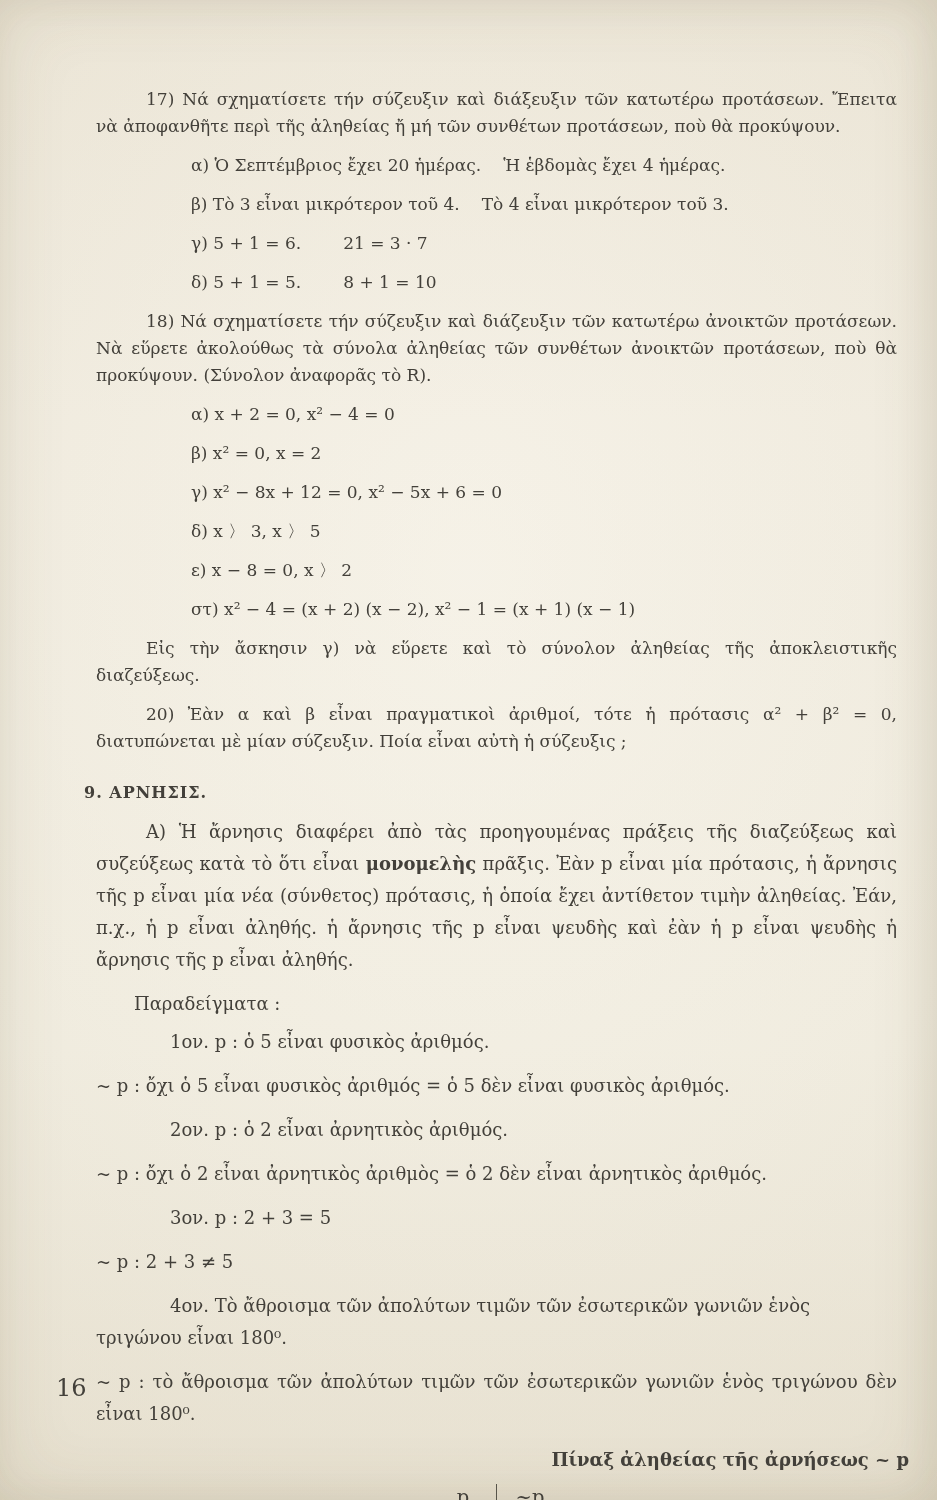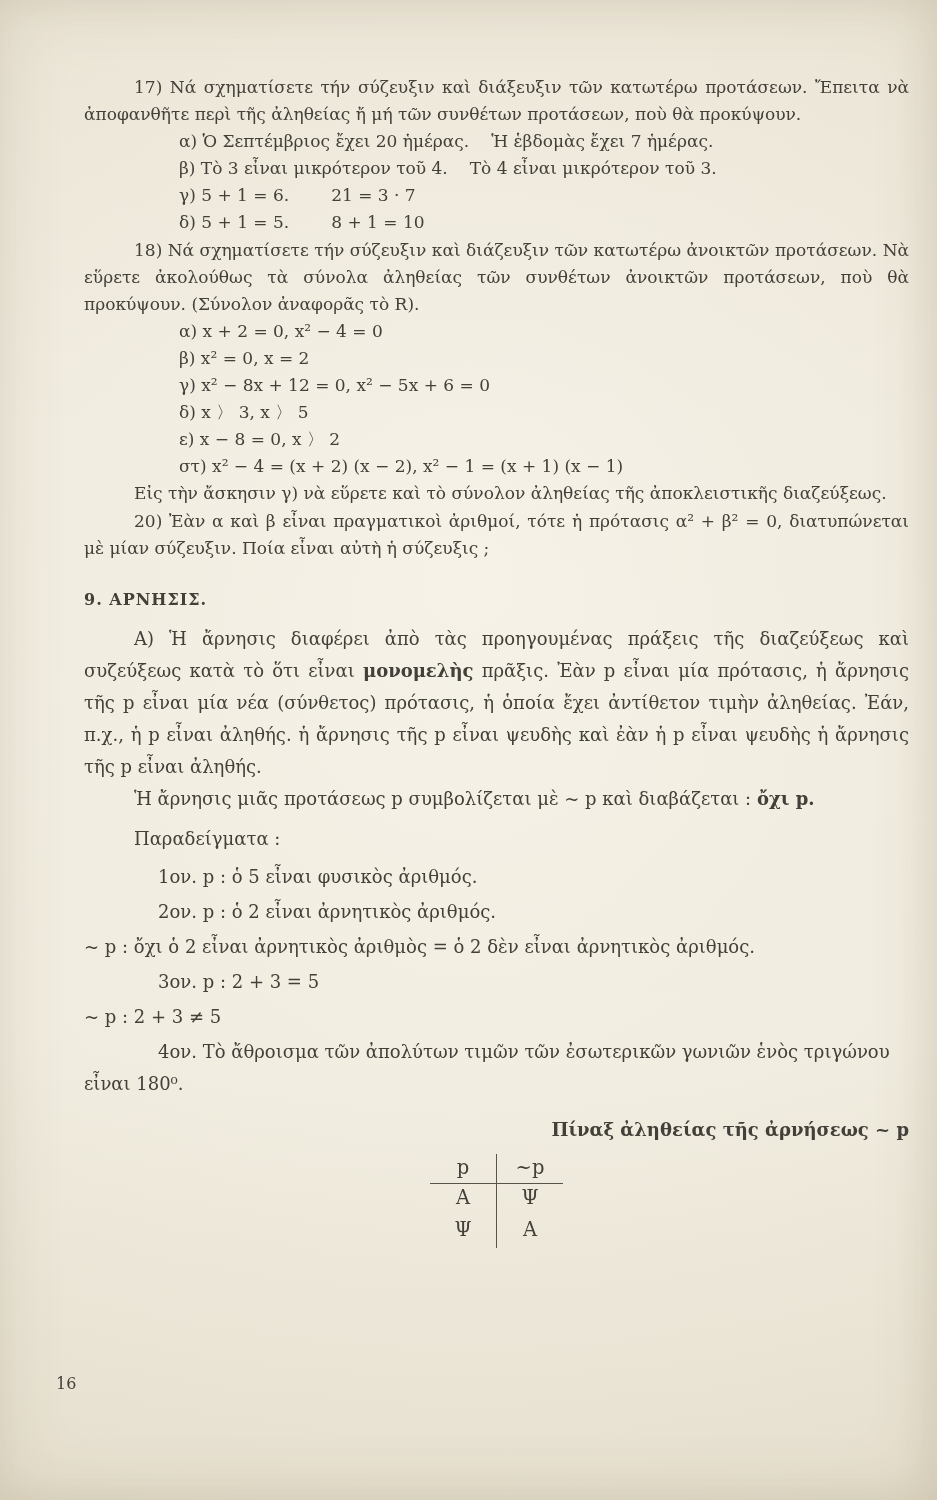--- a/index.html
+++ b/index.html
@@ -13,21 +13,21 @@
     width: 937px; height: 1500px;
     box-sizing: border-box;
     padding: 74px 28px 0 84px;
     color: #43403a;
     overflow: hidden;
     background:
       radial-gradient(120% 90% at 50% 38%, rgba(255,255,255,0.20), rgba(123,104,64,0.07) 90%),
       linear-gradient(180deg, #efe9da 0%, #f3eee1 28%, #f4f0e3 70%, #ece6d6 100%);
     box-shadow: inset 0 0 70px rgba(96,80,45,0.12), inset -10px 0 34px rgba(96,80,45,0.07);
   }
-  p { margin: 0; }
+  p { margin: 12px; }
   
   .x { font-size: 17px; line-height: 27px; text-align: justify; }
   .lead { text-indent: 50px; }
   .subitems { margin-left: 95px; }
   .subitems .item { text-align: left; }
   .gap-sm { display: inline-block; width: 22px; }
   .gap-lg { display: inline-block; width: 42px; }
   .note { text-indent: 50px; }
   .sp-before { margin-top: 1px; }
   
@@ -47,32 +47,32 @@
   table.truth { border-collapse: collapse; margin: 6px auto 0; }
   table.truth th, table.truth td {
     width: 66px; text-align: center;
     font-size: 19.5px; font-weight: normal;
     padding: 2px 0 7px;
     color: #43403a;
   }
   table.truth th { padding-bottom: 4px; }
   table.truth th:first-child, table.truth td:first-child { border-right: 1.6px solid #57544a; }
   table.truth tr.hdr th { border-bottom: 1.6px solid #57544a; }
-  .pagenum { position: absolute; left: 56px; top: 1374px; font-size: 16px; }
+  .pagenum { position: absolute; left: 56px; top: 1374px; font-size: 24px; }
 </style>
 </head>
 <body>
 
 <div class="sheet">
 
   <section>
     <p class="x lead">17) Νά σχηματίσετε τήν σύζευξιν καὶ διάξευξιν τῶν κατωτέρω προτάσεων. Ἔπειτα νὰ ἀποφανθῆτε περὶ τῆς ἀληθείας ἤ μή τῶν συνθέτων προτάσεων, ποὺ θὰ προκύψουν.</p>
 
     <div class="subitems">
-      <p class="x item"><span>α) Ὁ Σεπτέμβριος ἔχει 20 ἡμέρας.</span><span class="gap-sm"></span><span>Ἡ ἑβδομὰς ἔχει 7 ἡμέρας.</span></p>
+      <p class="x item"><span>α) Ὁ Σεπτέμβριος ἔχει 20 ἡμέρας.</span><span class="gap-sm"></span><span>Ἡ ἑβδομὰς ἔχει 4 ἡμέρας.</span></p>
       <p class="x item"><span>β) Τὸ 3 εἶναι μικρότερον τοῦ 4.</span><span class="gap-sm"></span><span>Τὸ 4 εἶναι μικρότερον τοῦ 3.</span></p>
       <p class="x item"><span>γ) 5 + 1 = 6.</span><span class="gap-lg"></span><span>21 = 3 · 7</span></p>
       <p class="x item"><span>δ) 5 + 1 = 5.</span><span class="gap-lg"></span><span>8 + 1 = 10</span></p>
     </div>
 
     <p class="x lead sp-before">18) Νά σχηματίσετε τήν σύζευξιν καὶ διάζευξιν τῶν κατωτέρω ἀνοικτῶν προτάσεων. Νὰ εὕρετε ἀκολούθως τὰ σύνολα ἀληθείας τῶν συνθέτων ἀνοικτῶν προτάσεων, ποὺ θὰ προκύψουν. (Σύνολον ἀναφορᾶς τὸ R).</p>
 
     <div class="subitems">
       <p class="x item">α) x + 2 = 0,  x² − 4 = 0</p>
       <p class="x item">β) x² = 0,  x = 2</p>
@@ -85,37 +85,38 @@
     <p class="x note">Εἰς τὴν ἄσκησιν γ) νὰ εὕρετε καὶ τὸ σύνολον ἀληθείας τῆς ἀποκλειστικῆς διαζεύξεως.</p>
 
     <p class="x lead sp-before">20) Ἐὰν α καὶ β εἶναι πραγματικοὶ ἀριθμοί, τότε ἡ πρότασις α² + β² = 0, διατυπώνεται μὲ μίαν σύζευξιν. Ποία εἶναι αὐτὴ ἡ σύζευξις ;</p>
   </section>
 
   <section>
     <h2 class="heading">9. ΑΡΝΗΣΙΣ.</h2>
 
     <p class="m indent"><span>Α) Ἡ ἄρνησις διαφέρει ἀπὸ τὰς προηγουμένας πράξεις τῆς διαζεύξεως καὶ συζεύξεως κατὰ τὸ ὅτι εἶναι </span><b>μονομελὴς</b><span> πρᾶξις. Ἐὰν p εἶναι μία πρότασις, ἡ ἄρνησις τῆς p εἶναι μία νέα (σύνθετος) πρότασις, ἡ ὁποία ἔχει ἀντίθετον τιμὴν ἀληθείας. Ἐάν, π.χ., ἡ p εἶναι ἀληθής. ἡ ἄρνησις τῆς p εἶναι ψευδὴς καὶ ἐὰν ἡ p εἶναι ψευδὴς ἡ ἄρνησις τῆς p εἶναι ἀληθής.</span></p>
 
-    <p class="m indent"><span>Ἡ ἄρνησις μιᾶς προτάσεως p συμβολίζεται μὲ ~ p καὶ διαβάζεται : </span><b>ὄχι p.</b></p>
 
     <p class="m examples-heading">Παραδείγματα :</p>
 
     <div class="example">
       <p class="m ex-p">1ον. p : ὁ 5 εἶναι φυσικὸς ἀριθμός.</p>
+      <p class="m ex-np">~ p : ὄχι ὁ 5 εἶναι φυσικὸς ἀριθμός = ὁ 5 δὲν εἶναι φυσικὸς ἀριθμός.</p>
     </div>
     <div class="example">
       <p class="m ex-p">2ον. p : ὁ 2 εἶναι ἀρνητικὸς ἀριθμός.</p>
       <p class="m ex-np">~ p : ὄχι ὁ 2 εἶναι ἀρνητικὸς ἀριθμὸς = ὁ 2 δὲν εἶναι ἀρνητικὸς ἀριθμός.</p>
     </div>
     <div class="example">
       <p class="m ex-p">3ον. p : 2 + 3 = 5</p>
       <p class="m ex-np">~ p : 2 + 3 ≠ 5</p>
     </div>
     <div class="example">
       <p class="m ex-p">4ον. Τὸ ἄθροισμα τῶν ἀπολύτων τιμῶν τῶν ἐσωτερικῶν γωνιῶν ἑνὸς τριγώνου εἶναι 180⁰.</p>
+      <p class="m ex-np">~ p : τὸ ἄθροισμα τῶν ἀπολύτων τιμῶν τῶν ἐσωτερικῶν γωνιῶν ἑνὸς τριγώνου δὲν εἶναι 180⁰.</p>
     </div>
 
     <p class="m caption">Πίναξ ἀληθείας τῆς ἀρνήσεως ~ p</p>
 
     <table class="truth">
       <tbody>
           <tr class="hdr">
         <th>p</th>
         <th>~p</th>
       </tr>

